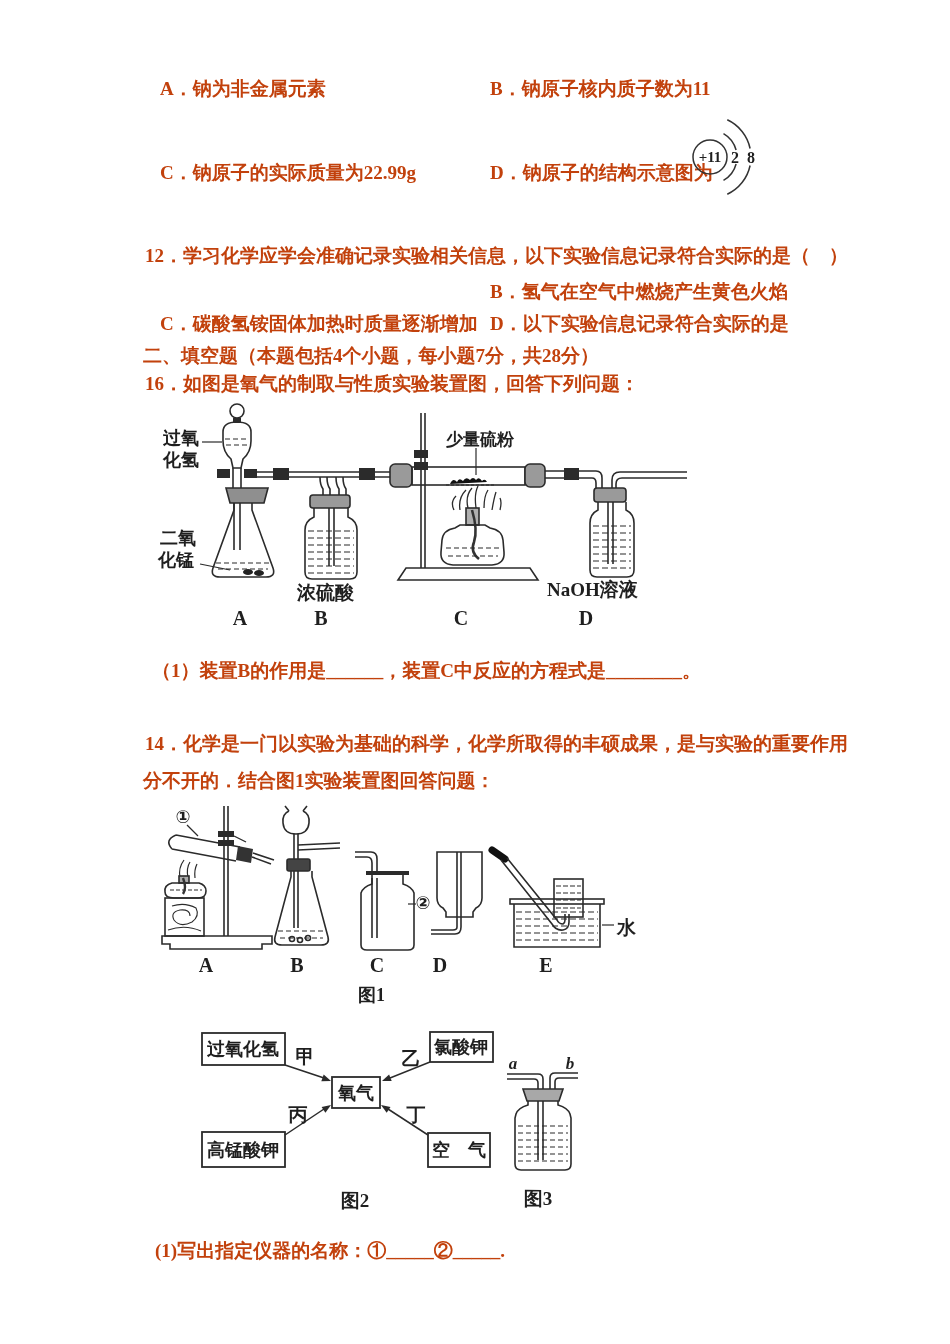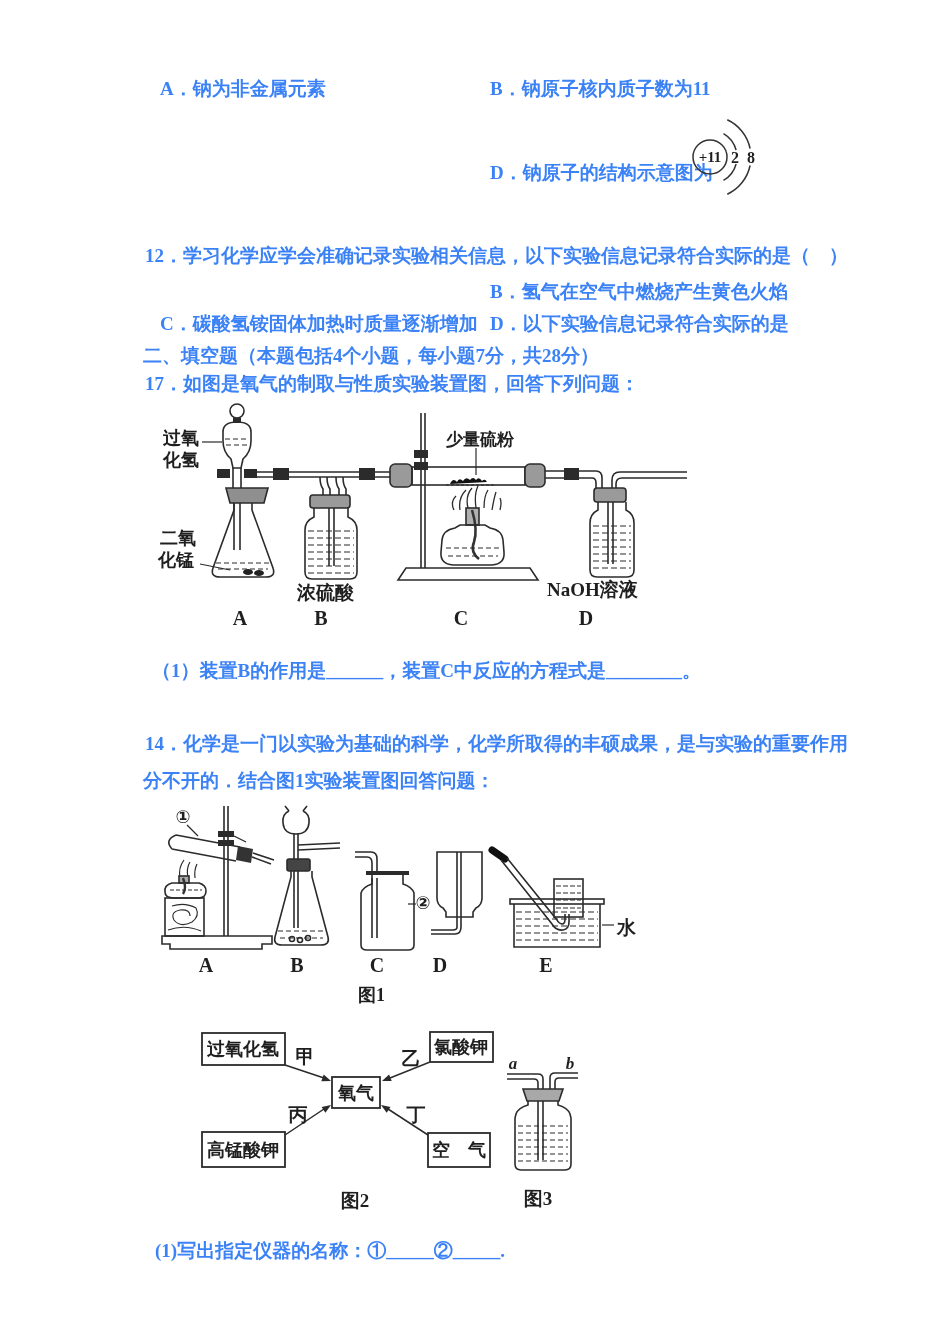--- a/index.html
+++ b/index.html
@@ -1,33 +1,34 @@
 <!DOCTYPE html>
 <html><head>
 <meta charset="utf-8">
 <style>
   html,body{margin:0;padding:0;background:#e8e8e8;}
   .page{position:relative;width:950px;height:1344px;background:#ffffff;margin:0 auto;overflow:hidden;
-        font-family:"Liberation Serif","DejaVu Serif",serif;font-weight:bold;color:#3b82f6;}
+        font-family:"Liberation Serif","DejaVu Serif",serif;font-weight:bold;color:#c2410c;}
   .t{position:absolute;font-size:19px;line-height:26px;white-space:nowrap;}
   svg{position:absolute;overflow:visible;}
   svg text{font-family:"Liberation Serif","DejaVu Serif",serif;font-weight:bold;fill:#1f1f1f;}
   .s15{font-size:15px}.s16{font-size:16px}.s17{font-size:17px}.s18{font-size:18px}
   .s19{font-size:19px}.s20{font-size:20px}
   .mid{text-anchor:middle}
   .it{font-style:italic}
   .dj{font-family:"DejaVu Sans","Liberation Sans",sans-serif}
 </style>
 </head>
 <body>
 
 <div class="page">
 
   <span class="t" style="left:160px;top:76px">A．钠为非金属元素</span>
   <span class="t" style="left:490px;top:76px">B．钠原子核内质子数为11</span>
+  <span class="t" style="left:160px;top:160px">C．钠原子的实际质量为22.99g</span>
   <span class="t" style="left:490px;top:160px">D．钠原子的结构示意图为</span>
 
   <svg style="left:676px;top:100px" width="120" height="112" viewBox="0 0 120 112">
     <g stroke="#333" fill="none" stroke-width="1.5">
       <circle cx="34" cy="57" r="17"></circle>
       <path d="M47.5,33.6 A27,27 0 0 1 60.1,50.0"></path>
       <path d="M60.1,64.0 A27,27 0 0 1 47.5,80.4"></path>
       <path d="M51.3,19.8 A41,41 0 0 1 74.1,48.5"></path>
       <path d="M74.1,65.5 A41,41 0 0 1 51.3,94.2"></path>
     </g>
@@ -35,21 +36,21 @@
     <text x="59" y="63" class="s16 mid">2</text>
     <text x="75" y="63" class="s16 mid">8</text>
   </svg>
 
   <span class="t" style="left:145px;top:243px">12．学习化学应学会准确记录实验相关信息，以下实验信息记录符合实际的是（　）</span>
   <span class="t" style="left:490px;top:279px">B．氢气在空气中燃烧产生黄色火焰</span>
   <span class="t" style="left:160px;top:311px">C．碳酸氢铵固体加热时质量逐渐增加</span>
   <span class="t" style="left:490px;top:311px">D．以下实验信息记录符合实际的是</span>
 
   <span class="t" style="left:143px;top:343px">二、填空题（本题包括4个小题，每小题7分，共28分）</span>
-  <span class="t" style="left:145px;top:371px">17．如图是氧气的制取与性质实验装置图，回答下列问题：</span>
+  <span class="t" style="left:145px;top:371px">16．如图是氧气的制取与性质实验装置图，回答下列问题：</span>
 
   <svg style="left:150px;top:398px" width="560" height="245" viewBox="0 0 560 245">
     <g stroke="#2b2b2b" fill="none" stroke-width="1.6">
 
       <g>
         <circle cx="87" cy="13" r="7"></circle>
         <rect x="83" y="20" width="8" height="5" fill="#2b2b2b" stroke="none"></rect>
         <path d="M73,34 Q73,24 87,24 Q101,24 101,34 L101,43 Q101,54 93,61 L91,70 L83,70 L81,61 Q73,54 73,43 Z"></path>
         <path d="M75,41 H99" stroke-dasharray="5 3" stroke-width="1.2"></path>
         <path d="M76,47 H98" stroke-dasharray="5 3" stroke-width="1.2"></path>

